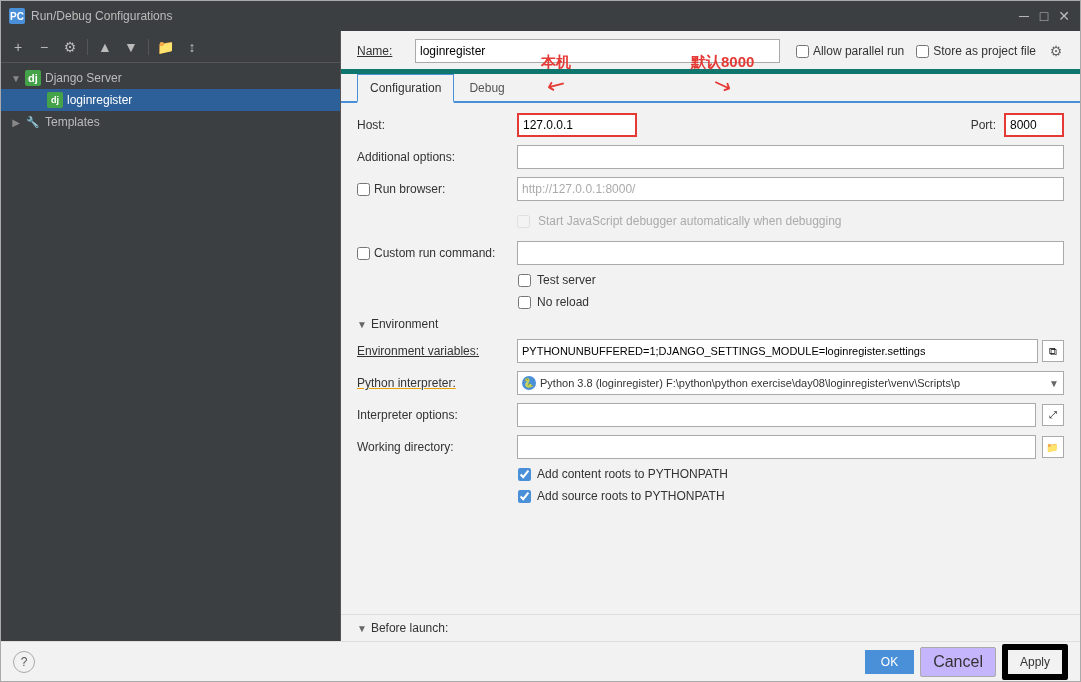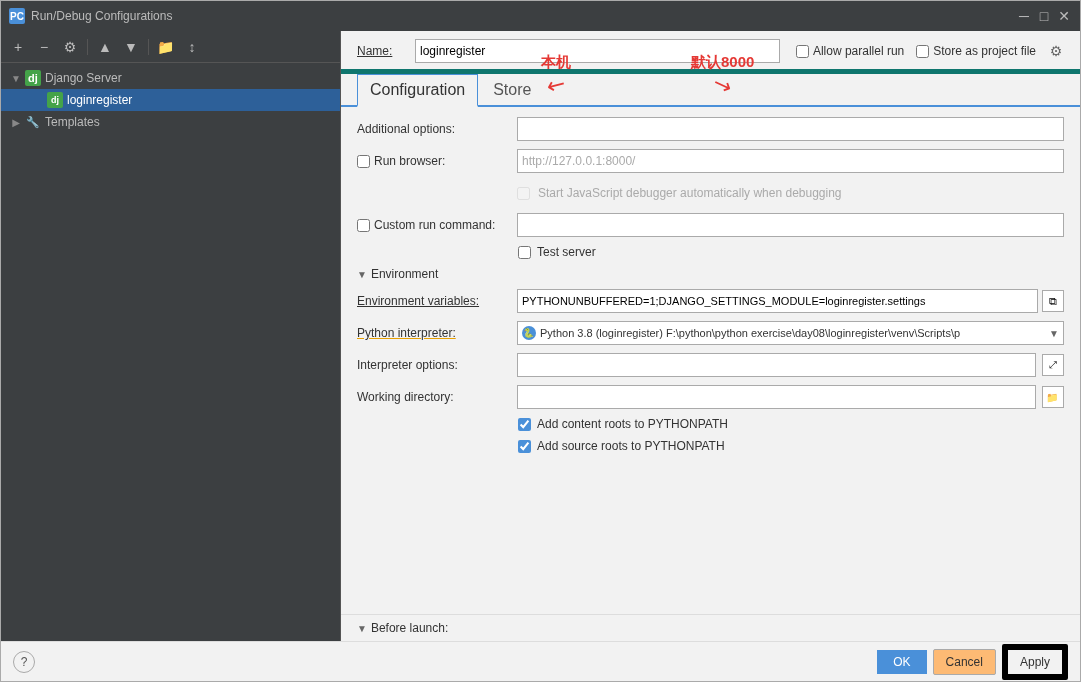--- a/index.html
+++ b/index.html
@@ -214,21 +214,21 @@
     .tabs-bar {
       display: flex;
       align-items: flex-end;
       padding: 0 16px;
       background: #f2f2f2;
       border-bottom: 2px solid #4a90d9;
       flex-shrink: 0;
     }
     .tab {
       padding: 6px 12px;
-      font-size: 16px;
+      font-size: 12px;
       color: #555;
       cursor: pointer;
       border: 1px solid transparent;
       border-bottom: none;
       margin-right: 2px;
       background: transparent;
     }
     .tab.active {
       background: #f2f2f2;
       border-color: #4a90d9 #4a90d9 transparent;
@@ -422,25 +422,25 @@
     .btn-ok {
       background: #4a90d9;
       color: white;
       border: none;
       padding: 5px 16px;
       font-size: 12px;
       cursor: pointer;
       border-radius: 0;
     }
     .btn-cancel {
-      background: #fdba74;
+      background: #c4b5fd;
       color: #333;
       border: 1px solid #aaa;
       padding: 5px 12px;
-      font-size: 12px;
+      font-size: 16px;
       cursor: pointer;
       border-radius: 2px;
       text-align: center;
     }
     .btn-apply {
       background: #f2f2f2;
       color: #333;
       border: 6px solid #000000;
       padding: 5px 12px;
       font-size: 12px;
@@ -529,25 +529,34 @@
           <label class="checkbox-label">
             <input type="checkbox" style="">
             <span>Store as project file</span>
           </label>
           <div class="gear-btn">⚙</div>
         </div>
       </div>
 
       <div class="tabs-bar">
         <div class="tab active">Configuration</div>
-        <div class="tab">Store</div>
+        <div class="tab">Debug</div>
       </div>
 
       <div class="form-content">
 
+        <div class="form-row">
+          <span class="form-label">Host:</span>
+          <div class="host-port-wrapper">
+            <input class="text-input bordered-red" type="text" value="127.0.0.1" style="width: 120px; flex: 0 0 auto;">
+            <div style="flex:1;"></div>
+            <span class="port-label">Port:</span>
+            <input class="text-input small" type="text" value="8000" style="width: 60px;">
+          </div>
+        </div>
 
         <div class="form-row">
           <span class="form-label">Additional options:</span>
           <div class="form-control">
             <input class="text-input" type="text" style="">
           </div>
         </div>
 
         <div class="form-row">
           <div style="width:160px; display:flex; align-items:center; gap:4px; flex-shrink:0;">
@@ -575,20 +584,24 @@
           <div class="form-control">
             <input class="text-input" type="text" style="">
           </div>
         </div>
 
         <div class="checkbox-row">
           <input type="checkbox" style="margin-left: 161px;">
           <span class="checkbox-text">Test server</span>
         </div>
 
+        <div class="checkbox-row">
+          <input type="checkbox" style="margin-left: 161px;">
+          <span class="checkbox-text">No reload</span>
+        </div>
 
         <div class="section-header">
           <span class="collapse-icon">▼</span>
           <span>Environment</span>
         </div>
 
         <div class="form-row">
           <span class="form-label">
             <span style="text-decoration:underline;">Environment variables:</span>
           </span>

